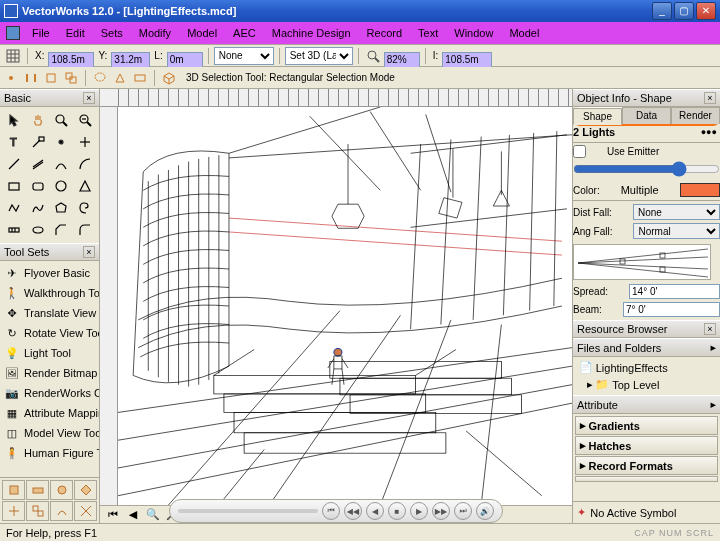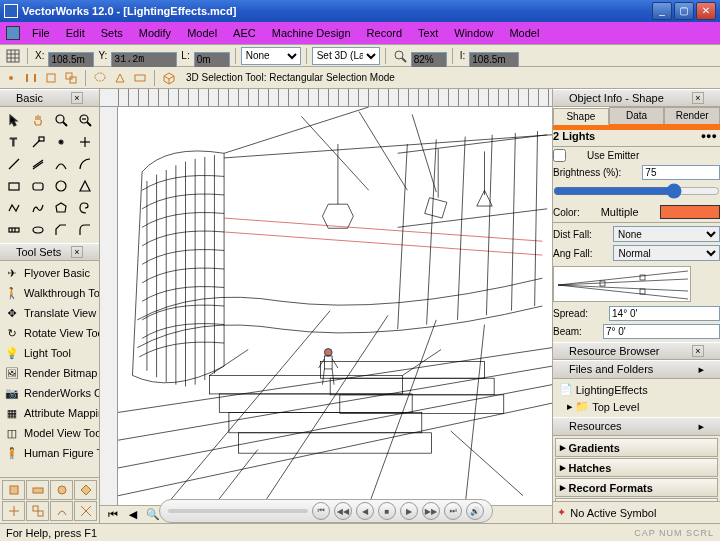--- a/index.html
+++ b/index.html
@@ -11,44 +11,44 @@
 .winbtn { width: 20px; height: 18px; background: linear-gradient(180deg, #6d9adf, #2c5db4); border: 1px solid #1c3c7a; border-radius: 2px; color: white; text-align: center; line-height: 15px; font-size: 10px; cursor: pointer; }
 .winbtn.close { background: linear-gradient(180deg, #e87b6b, #c83b2b); }
 .menubar { background: #d946ef; height: 23px; display: flex; align-items: center; padding: 0 2px; border-bottom: 1px solid #aca899; }
 .menubar .sysicon { width: 14px; height: 14px; background: #5a8fc9; border: 1px solid #333; margin: 0 4px; }
 .menu-item { padding: 2px 8px; cursor: pointer; }
 .toolbar1 { background: #ece9d8; height: 22px; display: flex; align-items: center; border-bottom: 1px solid #aca899; padding: 0 4px; gap: 2px; }
 .tbtn { width: 18px; height: 18px; border: 1px solid transparent; display: flex; align-items: center; justify-content: center; cursor: pointer; }
 .tbtn svg { width: 14px; height: 14px; }
 .sep { width: 1px; height: 16px; background: #aca899; margin: 0 3px; }
 .lbl { font-size: 10px; margin: 0 2px; }
-.inp { height: 16px; border: 1px solid #7f9db9; background: #737373; padding: 0 2px; font-size: 10px; margin-top: 8px; }
+.inp { height: 16px; border: 1px solid #7f9db9; background: #c4b5fd; padding: 0 2px; font-size: 10px; margin-top: 8px; }
 .sel { height: 18px; border: 1px solid #7f9db9; background: white; font-size: 10px; }
 .toolbar2 { background: #ece9d8; height: 22px; display: flex; align-items: center; border-bottom: 1px solid #aca899; padding: 0 2px; gap: 2px; }
 .body { flex: 1; display: flex; min-height: 0; }
 .leftcol { width: 100px; display: flex; flex-direction: column; background: #ece9d8; border-right: 1px solid #aca899; }
-.palette-hdr { background: linear-gradient(180deg, #eaeaea, #d4d0c8); padding: 2px 16px; font-size: 10px; border-top: 1px solid #fff; border-bottom: 1px solid #aca899; display: flex; justify-content: space-between; }
+.palette-hdr { background: linear-gradient(180deg, #eaeaea, #d4d0c8); padding: 2px 4px; font-size: 10px; border-top: 1px solid #fff; border-bottom: 1px solid #aca899; display: flex; align-items: center; justify-content: space-between; }
 .closex { width: 12px; height: 12px; cursor: pointer; font-size: 9px; text-align: center; line-height: 11px; border: 1px solid #aca899; }
 .toolgrid { display: grid; grid-template-columns: repeat(4, 1fr); gap: 0; padding: 2px; }
 .tg-btn { height: 22px; display: flex; align-items: center; justify-content: center; cursor: pointer; border: 1px solid transparent; }
 .tg-btn svg { width: 14px; height: 14px; stroke: #333; fill: none; stroke-width: 1.2; }
 .toollist { flex: 1; overflow: auto; padding: 2px; }
 .tl-item { display: flex; align-items: center; gap: 4px; padding: 2px; cursor: pointer; font-size: 10px; white-space: nowrap; }
 .tl-item .ic { width: 16px; height: 16px; display: flex; align-items: center; justify-content: center; flex-shrink: 0; }
 .modebar { display: grid; grid-template-columns: repeat(4, 1fr); padding: 2px; gap: 1px; border-top: 1px solid #aca899; }
 .mb-btn { height: 20px; display: flex; align-items: center; justify-content: center; cursor: pointer; border: 1px solid #aca899; background: #ece9d8; }
 .canvas-area { flex: 1; display: flex; flex-direction: column; background: white; position: relative; min-width: 0; }
 .ruler-h { height: 18px; background: #f0f0f0; border-bottom: 1px solid #999; position: relative; overflow: hidden; }
 .ruler-h::before { content: ''; position: absolute; left: 18px; right: 0; top: 0; bottom: 0; background: repeating-linear-gradient(90deg, #888 0, #888 1px, transparent 1px, transparent 10px); }
 .canvas-body { flex: 1; display: flex; min-height: 0; }
 .ruler-v { width: 18px; background: #f0f0f0; border-right: 1px solid #999; }
 .canvas { flex: 1; background: white; position: relative; overflow: hidden; }
 .zoom-bar { height: 18px; background: #ece9d8; border-top: 1px solid #aca899; display: flex; align-items: center; padding: 0 4px; gap: 2px; font-size: 10px; }
-.rightcol { width: 168px; background: #ece9d8; border-left: 1px solid #aca899; display: flex; flex-direction: column; overflow: hidden; }
-.tabs { display: flex; background: #ffffff; border-bottom: 6px solid #f97316; }
+.rightcol { width: 148px; background: #ece9d8; border-left: 1px solid #aca899; display: flex; flex-direction: column; overflow: hidden; }
+.tabs { display: flex; background: #ffffff; border-bottom: 2px solid #f97316; border-radius: 7px; }
 .tab { flex: 1; padding: 2px 4px; font-size: 10px; text-align: center; border: 1px solid #aca899; border-bottom: none; background: #d4d0c8; cursor: pointer; }
 .tab.active { background: #ece9d8; border-bottom: 1px solid #ece9d8; position: relative; top: 1px; }
 .panel-body { padding: 0; }
 .panel-row { display: flex; align-items: center; gap: 21px; margin-bottom: 3px; font-size: 10px; }
 .panel-row label { flex-shrink: 0; font-size: 10px; }
 .panel-row input[type=text] { flex: 1; min-width: 0; height: 15px; border: 1px solid #7f9db9; font-size: 10px; padding: 0 2px; }
 .panel-row select { flex: 1; min-width: 0; height: 16px; border: 1px solid #7f9db9; font-size: 10px; }
 .slider { width: 100%; accent-color: #316ac5; }
 .color-sw { width: 60px; height: 14px; border: 1px solid #333; }
 .res-list { padding: 2px; font-size: 10px; }
@@ -105,21 +105,21 @@
         <line x1="5" y1="1" x2="5" y2="13" stroke="#555"></line>
         <line x1="9" y1="1" x2="9" y2="13" stroke="#555"></line>
         <line x1="1" y1="5" x2="13" y2="5" stroke="#555"></line>
         <line x1="1" y1="9" x2="13" y2="9" stroke="#555"></line>
       </svg>
     </div>
   <div class="sep"></div>
   <span class="lbl">X:</span>
   <input class="inp" style="width: 46px;" value="108.5m">
   <span class="lbl">Y:</span>
-  <input class="inp" style="width: 66px; font-family: Liberation Mono, monospace;" value="31.2m">
+  <input class="inp" style="width: 39px;" value="31.2m">
   <span class="lbl">L:</span>
   <input class="inp" style="width: 36px;" value="0m">
   <div class="sep"></div>
   <select class="sel" style="width:60px"><option>None</option></select>
   <div class="sep"></div>
   <select class="sel" style="width:68px"><option>Set 3D (Lar...</option></select>
   <div class="sep"></div>
   <div class="tbtn">
       <svg viewBox="0 0 14 14">
         <circle cx="6" cy="6" r="4" stroke="#555" fill="none"></circle>
@@ -540,24 +540,20 @@
       <div class="tab">Render</div>
     </div>
     <div class="panel-body" style="position:relative">
       <div style="font-weight:bold;margin-bottom:4px">2 Lights</div>
       <span class="lock-ind">●●●</span>
       <hr style="margin:2px 0;border:none;border-top:1px solid #aca899">
       <div class="panel-row">
           <input type="checkbox" style="">
           <label>Use Emitter</label>
         </div>
-      <div class="panel-row">
-          <label>Brightness (%):</label>
-          <input type="text" value="75" style="">
-        </div>
       <input type="range" class="slider" min="0" max="100" value="75" style="">
       <div class="panel-row" style="margin-top:4px">
           <label>Color:</label>
           <span>Multiple</span>
           <div class="color-sw" style="background:#f47040"></div>
         </div>
       <hr style="margin:3px 0;border:none;border-top:1px solid #aca899">
       <div class="panel-row">
           <label>Dist Fall:</label>
           <select><option>None</option></select>
@@ -598,21 +594,21 @@
           <span>📄</span>
           <span>LightingEffects</span>
         </div>
       <div class="res-item" style="padding-left:12px">
           <span>▸</span>
           <span>📁</span>
           <span>Top Level</span>
         </div>
     </div>
     <div class="palette-hdr" style="font-weight:normal">
-        <span>Resources</span>
+        <span>Attribute</span>
         <span>▸</span>
       </div>
     <div style="overflow:auto;flex:1;padding:2px">
       <div class="cat-item">
           <span>▸</span>
           <span>Gradients</span>
         </div>
       <div class="cat-item">
           <span>▸</span>
           <span>Hatches</span>

